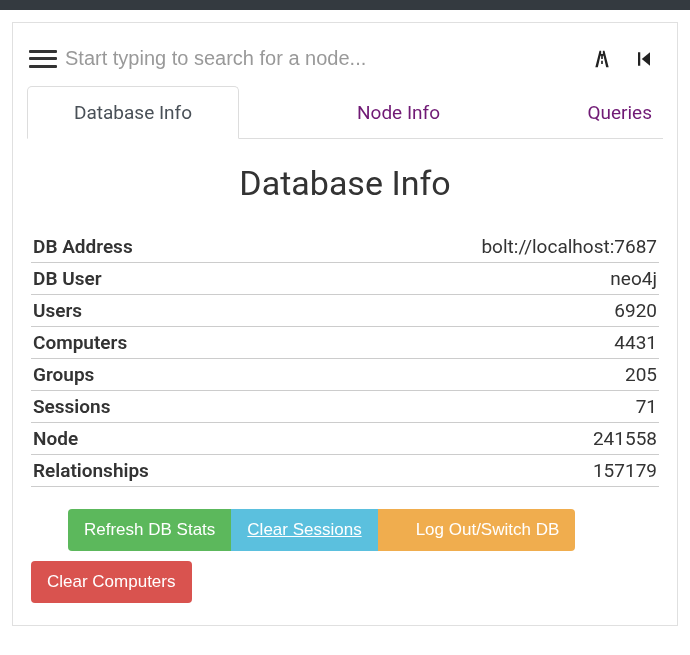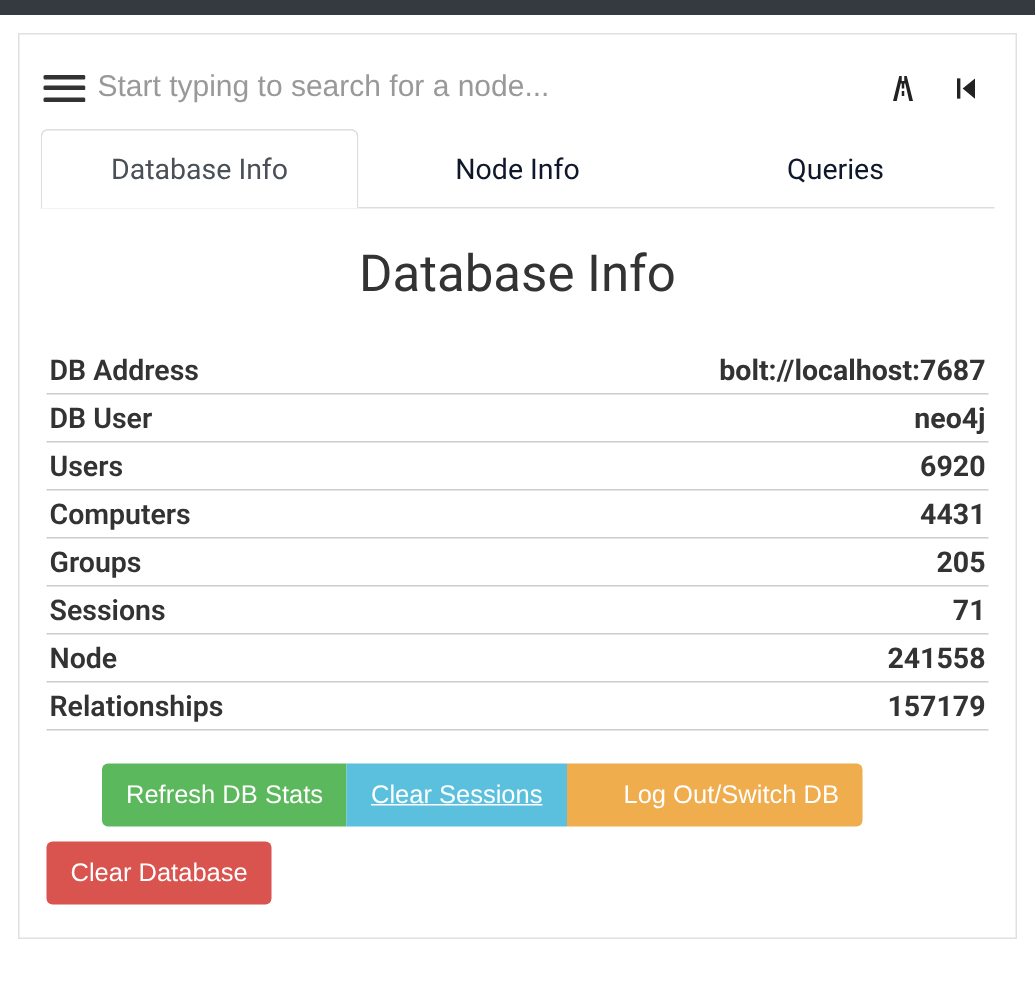--- a/index.html
+++ b/index.html
@@ -87,21 +87,22 @@
     .tab.active {
       color: #495057;
       border: 1px solid #ddd;
       border-bottom: 1px solid #fff;
       margin-bottom: -1px;
       border-top-left-radius: 5px;
       border-top-right-radius: 5px;
       background: #fff;
     }
     .tab:not(.active) {
-      color: #0f172a;
+      color: #701a75;
+      text-align: right;
     }
     .content {
       padding: 24px 4px 8px 4px;
     }
     .page-title {
       text-align: center;
       font-size: 34px;
       font-weight: 400;
       color: #333;
       margin-bottom: 28px;
@@ -115,21 +116,21 @@
       padding: 4px 2px;
       border-bottom: 1px solid #ccc;
       font-size: 19px;
       color: #333;
     }
     .info-row .label {
       font-weight: 600;
       text-align: right;
     }
     .info-row .value {
-      font-weight: 700;
+      font-weight: 400;
     }
     .button-bar {
       margin-top: 22px;
       display: flex;
       flex-wrap: wrap;
       gap: 0;
     }
     .btn {
       padding: 11px 16px;
       font-size: 17px;
@@ -252,19 +253,19 @@
       </div>
     </div>
 
     <div class="button-bar">
       <div class="btn-row1">
         <button class="btn btn-green">Refresh DB Stats</button>
         <button class="btn btn-blue">Clear Sessions</button>
         <button class="btn btn-orange">Log Out/Switch DB</button>
       </div>
       <div class="btn-row2">
-        <button class="btn btn-red">Clear Database</button>
+        <button class="btn btn-red">Clear Computers</button>
       </div>
     </div>
   </div>
 
   <div class="watermark">FREEBUF</div>
 </div>
 
 </body></html>

